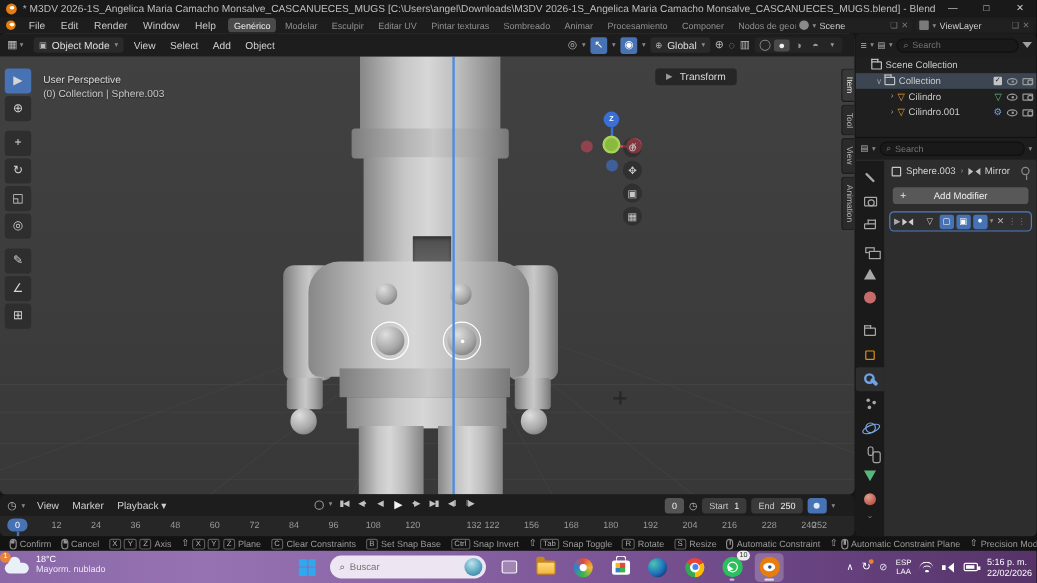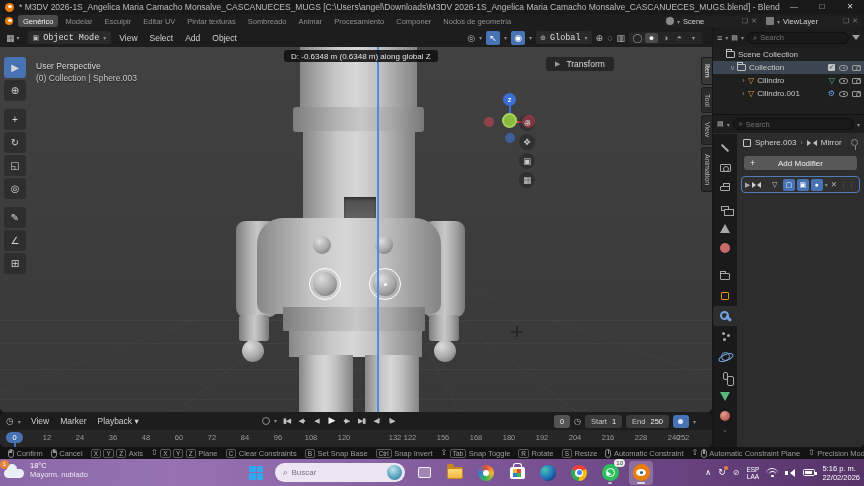--- a/index.html
+++ b/index.html
@@ -30,21 +30,21 @@
   .scene-widget .v { color:#8a8a8a; font-size:6px; }
   .scene-widget .txt { font-size:7.5px; color:#d0d0d0; flex:1; overflow:hidden; white-space:nowrap; }
   .scene-widget .mini { font-size:7px; color:#777; }
 
   
   #viewport { position:absolute; left:0; top:28px; width:712px; height:384px; background:#3d3d3d; border-radius:5px; overflow:hidden; }
   #vp-header { position:absolute; left:0; top:0; width:100%; height:19px; background:#1d1d1d; display:flex; align-items:center; padding:0 6px; gap:8px; z-index:30; }
   .hdr-ic { color:#b9b9b9; font-size:9px; }
   .hdr-v { color:#8a8a8a; font-size:6px; }
   .pill { display:flex; align-items:center; gap:4px; background:#2a2a2a; border-radius:3px; padding:1.5px 5px; }
-  .pill .lbl { font-size:8.5px; color:#dedede;font-family:Liberation Mono, monospace; }
+  .pill .lbl { font-size:8.5px; color:#dedede; }
   #vp-menus { display:flex; gap:12px; }
   #vp-menus span { font-size:8.5px; color:#cfcfcf; }
   #vp-right { margin-left:auto; display:flex; align-items:center; gap:4px; padding-right:4px; }
   .tool-tile { width:14px; height:14px; border-radius:2px; display:flex; align-items:center; justify-content:center; font-size:9px; color:#fff; }
   .tool-tile.blue { background:#4772b3; }
   .shade-group { display:flex; align-items:center; gap:1px; background:#252525; border-radius:3px; padding:1px 2px; }
   .shade-group span { font-size:9px; color:#9a9a9a; width:13px; text-align:center; }
   .shade-group span.active { background:#4a4a4a; border-radius:2px; color:#f2f2f2; }
 
   #vp-canvas { position:absolute; left:0; top:19px; width:712px; height:365px; background:linear-gradient(180deg,#414141,#3c3c3c 60%,#383838); }
@@ -275,20 +275,27 @@
     <span id="win-title">* M3DV 2026-1S_Angelica Maria Camacho Monsalve_CASCANUECES_MUGS [C:\Users\angel\Downloads\M3DV 2026-1S_Angelica Maria Camacho Monsalve_CASCANUECES_MUGS.blend] - Blender 5.0.1</span>
     <div id="win-controls">
       <span>—</span>
       <span>□</span>
       <span>✕</span>
     </div>
   </div>
 
   <div id="topbar">
     <span class="blender-logo" style="width:8px;height:8px;"></span>
+    <div id="topbar-menus">
+        <span>File</span>
+        <span>Edit</span>
+        <span>Render</span>
+        <span>Window</span>
+        <span>Help</span>
+      </div>
     <div id="workspace-tabs">
         <span class="ws-tab active">Genérico</span>
         <span class="ws-tab">Modelar</span>
         <span class="ws-tab">Esculpir</span>
         <span class="ws-tab">Editar UV</span>
         <span class="ws-tab">Pintar texturas</span>
         <span class="ws-tab">Sombreado</span>
         <span class="ws-tab">Animar</span>
         <span class="ws-tab">Procesamiento</span>
         <span class="ws-tab">Componer</span>
@@ -386,21 +393,20 @@
       <div class="sel-ring" style="left:309px;top:221px;width:32px;height:32px"></div>
       <div class="sel-ring" style="left:369px;top:221px;width:32px;height:32px"></div>
       <div class="part" style="left:383.5px;top:235.5px;width:3px;height:3px;background:#fff;border-radius:50%"></div>
 
       <div class="part" style="left:377px;top:0;width:1.5px;height:365px;background:#4f8de0"></div>
 
       <div class="cursor3d"></div>
 
       <div id="vp-viewlabel">User Perspective</div>
       <div id="vp-context">(0) Collection | Sphere.003</div>
-      <div id="drag-bubble">D: -0.6348 m (0.6348 m) along global Z</div>
       <div id="transform-panel">
         <span class="arr">▶</span>
         <span class="lbl">Transform</span>
       </div>
 
       <div id="vp-toolbar">
           <div class="tbtn active">▶</div>
           <div class="tbtn">⊕</div>
           <div class="tb-gap"></div>
           <div class="tbtn">+</div>

